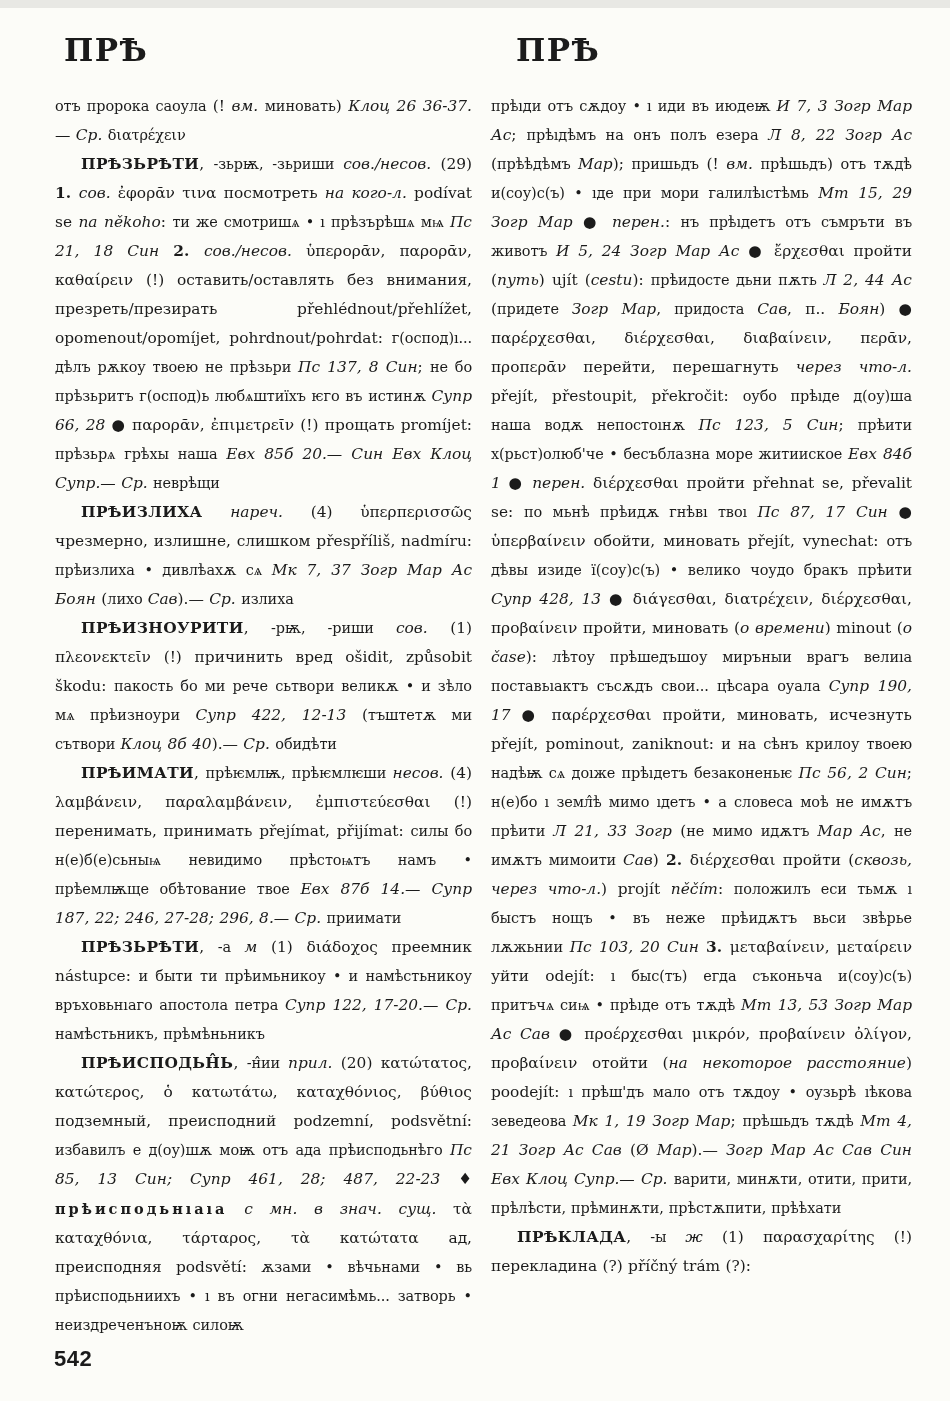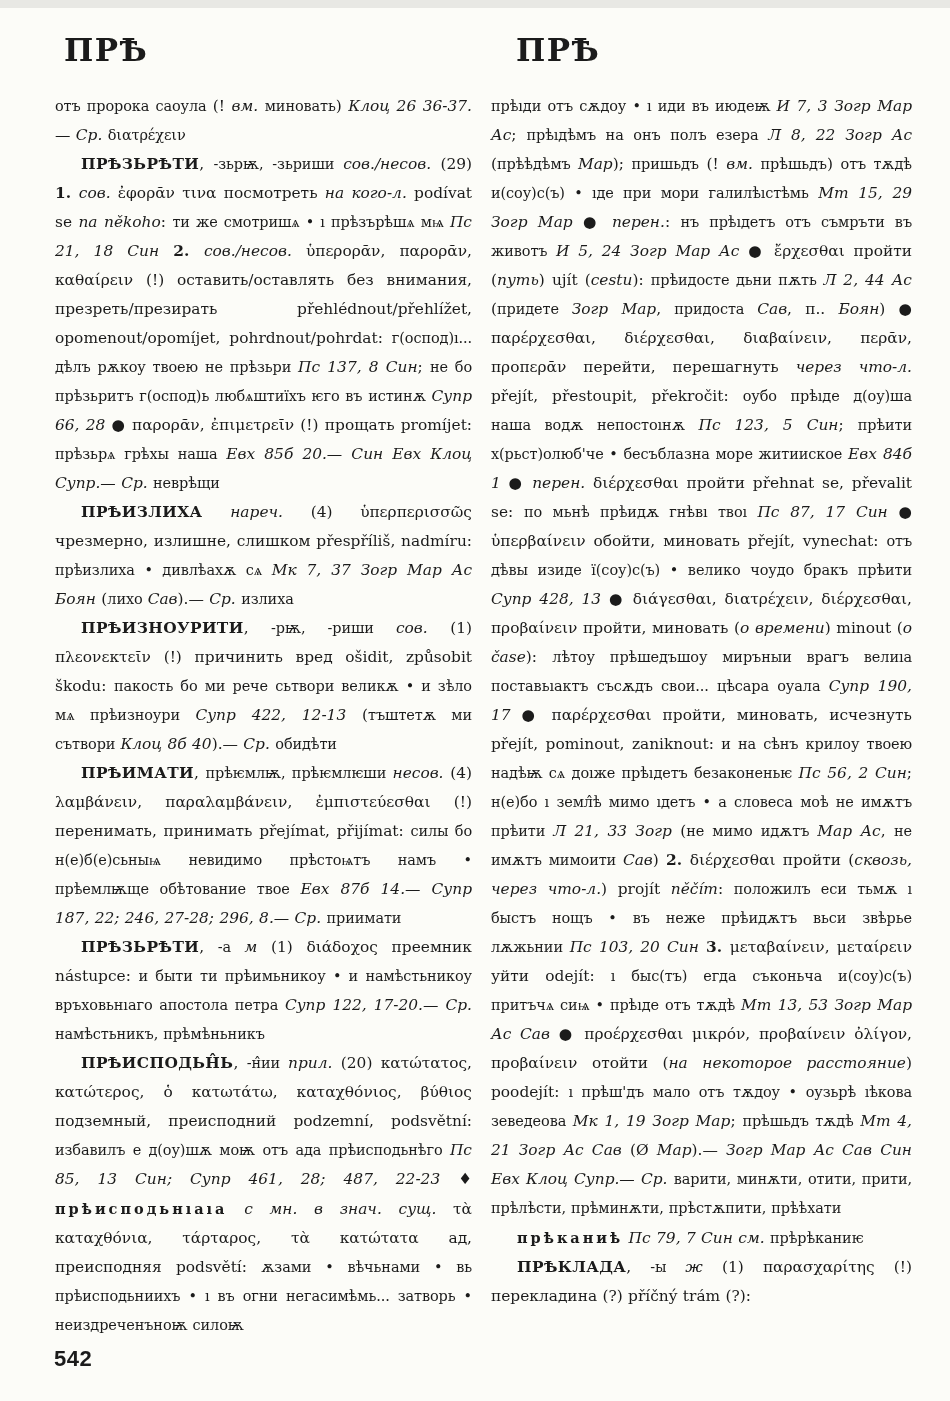--- a/index.html
+++ b/index.html
@@ -53,18 +53,17 @@
       <p class="cont"><span class="ocs">отъ пророка саоула </span><span>(! </span><span class="it">вм.</span><span> </span><span class="ocs">миновать</span><span>) </span><span class="it">Клоц 26 36-37.— Ср. </span><span class="ocs">διατρέχειν</span></p>
       <p><span class="hw">ПРѢЗЬРѢТИ</span><span>, </span><span class="ocs">-зьрѭ, -зьриши </span><span class="it">сов./несов.</span><span> (29) </span><span class="bnum">1. </span><span class="it">сов.</span><span> ἐφορᾶν τινα посмотреть </span><span class="it">на кого-л.</span><span> podívat se </span><span class="it">na někoho</span><span>: </span><span class="ocs">ти же смотришѧ • ı прѣзърѣшѧ мѩ </span><span class="it">Пс 21, 18 Син </span><span class="bnum">2. </span><span class="it">сов./несов.</span><span> ὑπερορᾶν, παρορᾶν, καθαίρειν (!) оставить/оставлять без внимания, презреть/презирать přehlédnout/přehlížet, opomenout/opomíjet, pohrdnout/pohrdat: </span><span class="ocs">г(оспод)ı... дѣлъ рѫкоу твоею не прѣзьри </span><span class="it">Пс 137, 8 Син</span><span>; </span><span class="ocs">не бо прѣзьритъ г(оспод)ь любѧштиїхъ ѥго въ истинѫ </span><span class="it">Супр 66, 28</span><span> ● παρορᾶν, ἐπιμετρεῖν (!) прощать promíjet: </span><span class="ocs">прѣзьрѧ грѣхы наша </span><span class="it">Евх 85б 20.— Син Евх Клоц Супр.— Ср. </span><span class="ocs">неврѣщи</span></p>
       <p><span class="hw">ПРѢИЗЛИХА</span><span> </span><span class="it">нареч.</span><span> (4) ὑπερπερισσῶς чрезмерно, излишне, слишком přespříliš, nadmíru: </span><span class="ocs">прѣизлиха • дивлѣахѫ сѧ </span><span class="it">Мк 7, 37 Зогр Мар Ас Боян</span><span> (</span><span class="ocs">лихо </span><span class="it">Сав</span><span>).— </span><span class="it">Ср. </span><span class="ocs">излиха</span></p>
       <p><span class="hw">ПРѢИЗНОУРИТИ</span><span>, </span><span class="ocs">-рѭ, -риши </span><span class="it">сов.</span><span> (1) πλεονεκτεῖν (!) причинить вред ošidit, způsobit škodu: </span><span class="ocs">пакость бо ми рече сьтвори великѫ • и зѣло мѧ прѣизноури </span><span class="it">Супр 422, 12-13</span><span> (</span><span class="ocs">тъштетѫ ми сътвори </span><span class="it">Клоц 8б 40</span><span>).— </span><span class="it">Ср. </span><span class="ocs">обидѣти</span></p>
       <p><span class="hw">ПРѢИМАТИ</span><span>, </span><span class="ocs">прѣѥмлѭ, прѣѥмлѥши </span><span class="it">несов.</span><span> (4) λαμβάνειν, παραλαμβάνειν, ἐμπιστεύεσθαι (!) перенимать, принимать přejímat, přijímat: </span><span class="ocs">силы бо н(е)б(е)сьныѩ невидимо прѣстоѩтъ намъ • прѣемлѭще обѣтование твое </span><span class="it">Евх 87б 14.— Супр 187, 22; 246, 27-28; 296, 8.— Ср. </span><span class="ocs">приимати</span></p>
       <p><span class="hw">ПРѢЗЬРѢТИ</span><span>, </span><span class="ocs">-а </span><span class="it">м</span><span> (1) διάδοχος преемник nástupce: </span><span class="ocs">и быти ти прѣимьникоу • и намѣстьникоу връховьнıаго апостола петра </span><span class="it">Супр 122, 17-20.— Ср. </span><span class="ocs">намѣстьникъ, прѣмѣньникъ</span></p>
       <p><span class="hw">ПРѢИСПОДЬН̂Ь</span><span>, </span><span class="ocs">-н̂ии </span><span class="it">прил.</span><span> (20) κατώτατος, κατώτερος, ὁ κατωτάτω, καταχθόνιος, βύθιος подземный, преисподний podzemní, podsvětní: </span><span class="ocs">избавилъ е д(оу)шѫ моѭ отъ ада прѣисподьнѣго </span><span class="it">Пс 85, 13 Син; Супр 461, 28; 487, 22-23</span><span> ♦ </span><span class="spo">прѣисподьнıаıа</span><span> </span><span class="it">с мн. в знач. сущ.</span><span> τὰ καταχθόνια, τάρταρος, τὰ κατώτατα ад, преисподняя podsvětí: </span><span class="ocs">ѫзами • вѣчьнами • вь прѣисподьниихъ • ı въ огни негасимѣмь... затворь • неиздреченъноѭ силоѭ </span></p>
     </div>
   <div class="col col-right">
       <p class="cont"><span class="ocs">прѣıди отъ сѫдоу • ı иди въ июдеѭ </span><span class="it">И 7, 3 Зогр Мар Ас</span><span>; </span><span class="ocs">прѣıдѣмъ на онъ полъ езера </span><span class="it">Л 8, 22 Зогр Ас</span><span> (</span><span class="ocs">прѣѣдѣмъ </span><span class="it">Мар</span><span>); </span><span class="ocs">пришьдъ</span><span> (! </span><span class="it">вм.</span><span> </span><span class="ocs">прѣшьдъ</span><span>) </span><span class="ocs">отъ тѫдѣ и(соу)с(ъ) • ıде при мори галилѣıстѣмь </span><span class="it">Мт 15, 29 Зогр Мар</span><span> ● </span><span class="it">перен.</span><span>: </span><span class="ocs">нъ прѣıдетъ отъ съмръти въ животъ </span><span class="it">И 5, 24 Зогр Мар Ас</span><span> ● ἔρχεσθαι пройти (</span><span class="it">путь</span><span>) ujít (</span><span class="it">cestu</span><span>): </span><span class="ocs">прѣидосте дьни пѫть </span><span class="it">Л 2, 44 Ас</span><span> (</span><span class="ocs">придете </span><span class="it">Зогр Мар</span><span>, </span><span class="ocs">придоста </span><span class="it">Сав</span><span>, п.. </span><span class="it">Боян</span><span>) ● παρέρχεσθαι, διέρχεσθαι, διαβαίνειν, περᾶν, προπερᾶν перейти, перешагнуть </span><span class="it">через что-л.</span><span> přejít, přestoupit, překročit: </span><span class="ocs">оубо прѣıде д(оу)ша наша водѫ непостоıнѫ </span><span class="it">Пс 123, 5 Син</span><span>; </span><span class="ocs">прѣити х(рьст)олюб'че • бесъблазна море житииское </span><span class="it">Евх 84б 1</span><span> ● </span><span class="it">перен.</span><span> διέρχεσθαι пройти přehnat se, převalit se: </span><span class="ocs">по мьнѣ прѣидѫ гнѣвı твоı </span><span class="it">Пс 87, 17 Син</span><span> ● ὑπερβαίνειν обойти, миновать přejít, vynechat: </span><span class="ocs">отъ дѣвы изиде ї(соу)с(ъ) • велико чоудо бракъ прѣити </span><span class="it">Супр 428, 13</span><span> ● διάγεσθαι, διατρέχειν, διέρχεσθαι, προβαίνειν пройти, миновать (</span><span class="it">о времени</span><span>) minout (</span><span class="it">o čase</span><span>): </span><span class="ocs">лѣтоу прѣшедъшоу миръныи врагъ велиıа поставьıактъ съсѫдъ свои... цѣсара оуала </span><span class="it">Супр 190, 17</span><span> ● παρέρχεσθαι пройти, миновать, исчезнуть přejít, pominout, zaniknout: </span><span class="ocs">и на сѣнъ крилоу твоею надѣѭ сѧ доıже прѣıдетъ безаконеньѥ </span><span class="it">Пс 56, 2 Син</span><span>; </span><span class="ocs">н(е)бо ı земл̂ѣ мимо ıдетъ • а словеса моѣ не имѫтъ прѣити </span><span class="it">Л 21, 33 Зогр</span><span> (</span><span class="ocs">не мимо идѫтъ </span><span class="it">Мар Ас</span><span>, </span><span class="ocs">не имѫтъ мимоити </span><span class="it">Сав</span><span>) </span><span class="bnum">2. </span><span>διέρχεσθαι пройти (</span><span class="it">сквозь, через что-л.</span><span>) projít </span><span class="it">něčím</span><span>: </span><span class="ocs">положилъ еси тьмѫ ı быстъ нощъ • въ неже прѣидѫтъ вьси звѣрье лѫжьнии </span><span class="it">Пс 103, 20 Син</span><span> </span><span class="bnum">3. </span><span>μεταβαίνειν, μεταίρειν уйти odejít: </span><span class="ocs">ı быс(тъ) егда съконьча и(соу)с(ъ) притъчѧ сиѩ • прѣıде отъ тѫдѣ </span><span class="it">Мт 13, 53 Зогр Мар Ас Сав</span><span> ● προέρχεσθαι μικρόν, προβαίνειν ὀλίγον, προβαίνειν отойти (</span><span class="it">на некоторое расстояние</span><span>) poodejít: </span><span class="ocs">ı прѣш'дъ мало отъ тѫдоу • оузьрѣ ıѣкова зеведеова </span><span class="it">Мк 1, 19 Зогр Мар</span><span>; </span><span class="ocs">прѣшьдъ тѫдѣ </span><span class="it">Мт 4, 21 Зогр Ас Сав</span><span> (Ø </span><span class="it">Мар</span><span>).— </span><span class="it">Зогр Мар Ас Сав Син Евх Клоц Супр.— Ср. </span><span class="ocs">варити, минѫти, отити, прити, прѣлѣсти, прѣминѫти, прѣстѫпити, прѣѣхати</span></p>
-      <p><span class="spo">прѣканиѣ</span><span> </span><span class="it">Пс 79, 7 Син см. </span><span class="ocs">прѣрѣканиѥ</span></p>
       <p><span class="hw">ПРѢКЛАДА</span><span>, </span><span class="ocs">-ы </span><span class="it">ж</span><span> (1) παρασχαρίτης (!) перекладина (?) příčný trám (?): </span></p>
     </div>
 
   <div class="page-number">542</div>
 </div>
 
 </body></html>

